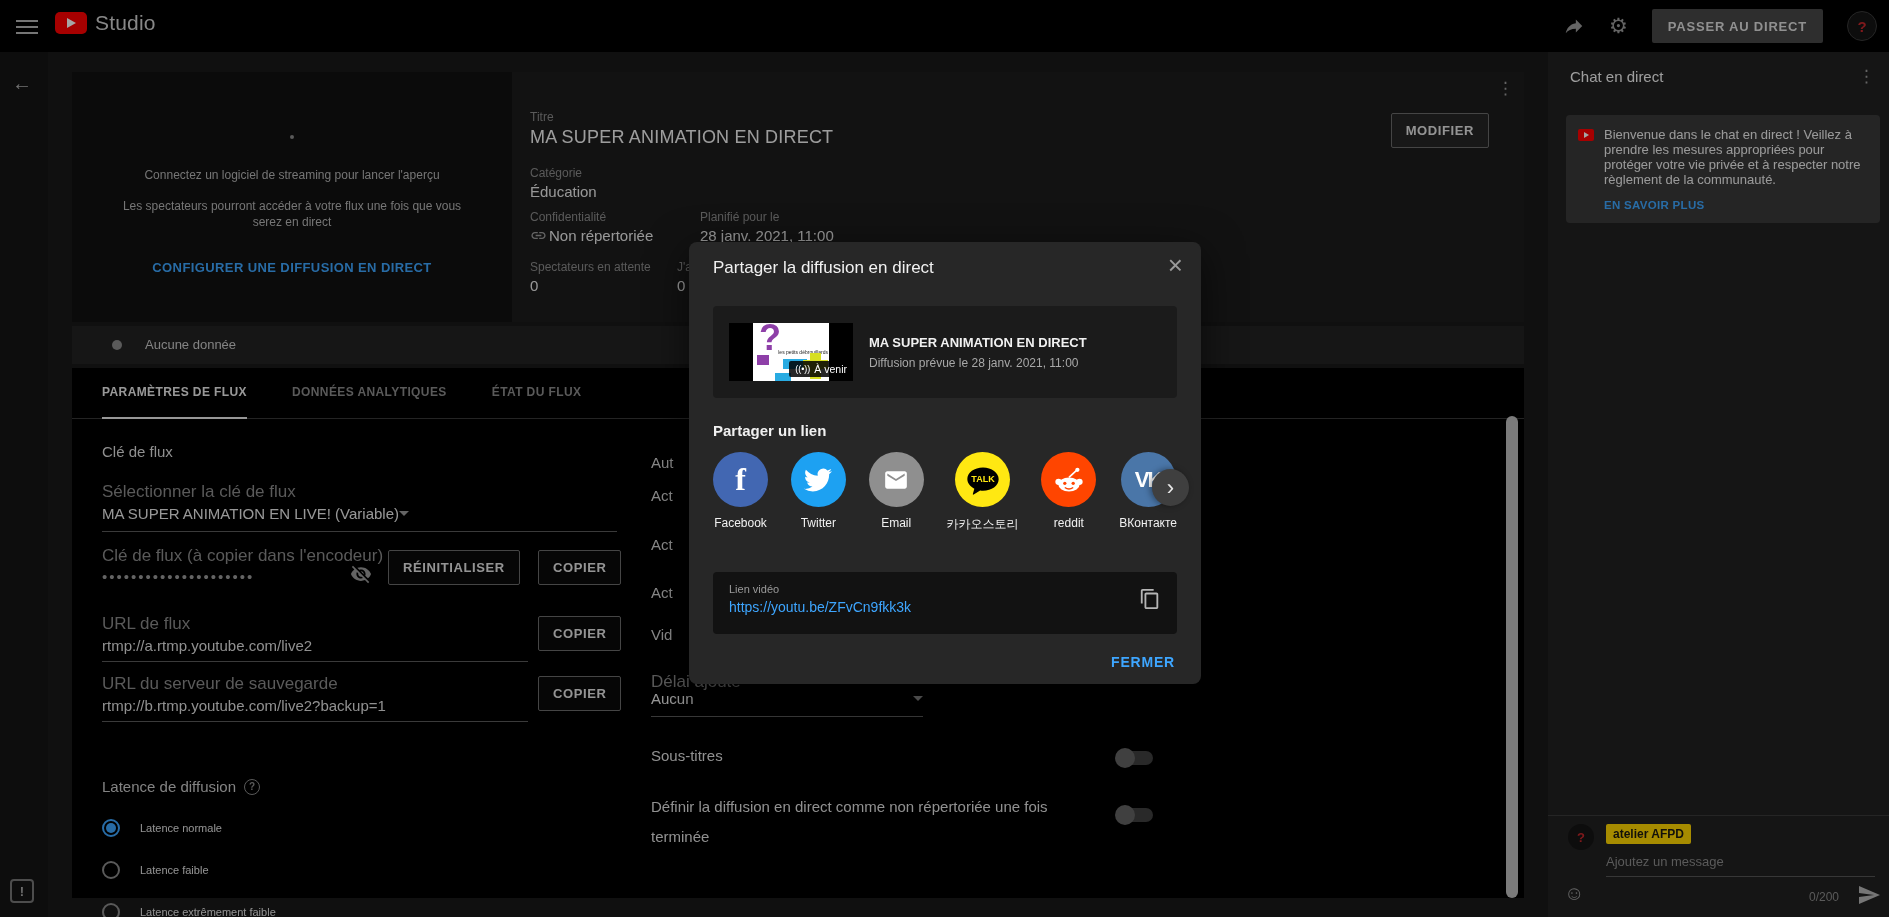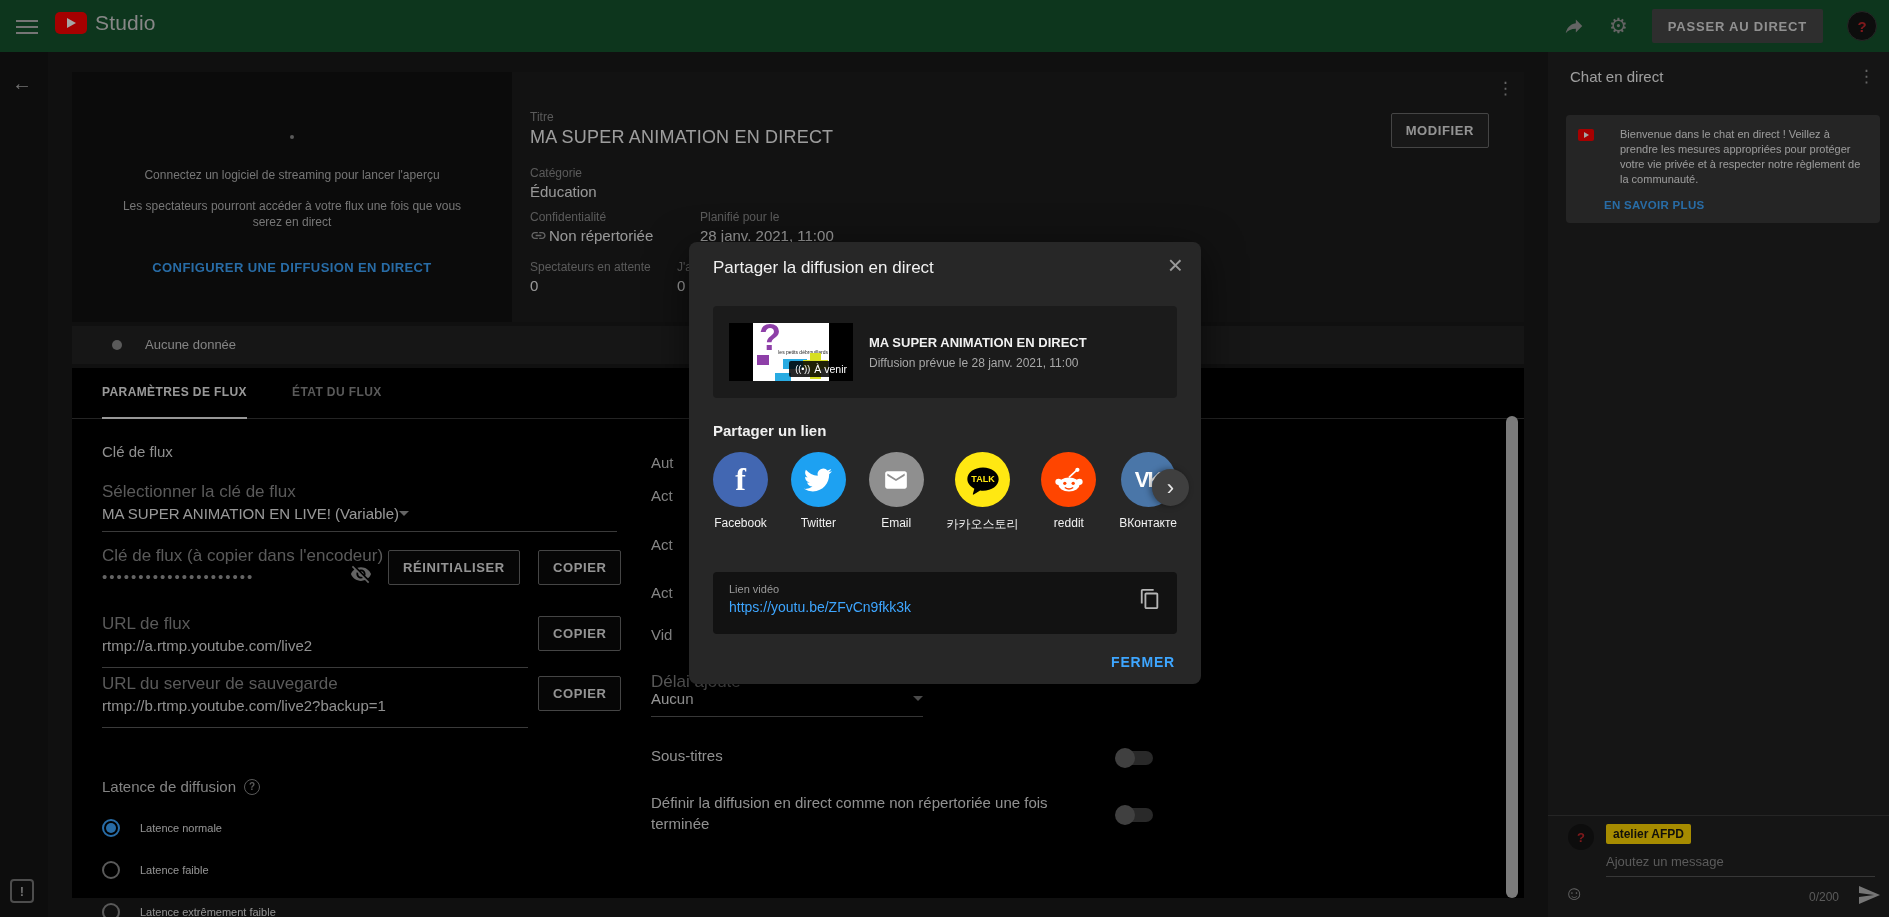--- a/index.html
+++ b/index.html
@@ -1,20 +1,20 @@
 <!DOCTYPE html>
 <html><head>
 <meta charset="utf-8">
 <style>
   * { box-sizing: border-box; margin: 0; padding: 0; }
   body { background:#000; font-family:"Liberation Sans", sans-serif; }
   .app { position:relative; width:1889px; height:917px; background:#191919; overflow:hidden; }
 
   
-  .topbar { position:absolute; top:0; left:0; right:0; height:52px; background:#14532d; }
+  .topbar { position:absolute; top:0; left:0; right:0; height:52px; background:#000000; }
   .hamburger { position:absolute; left:16px; top:16px; width:22px; height:20px; cursor:pointer; }
   .hamburger span { display:block; height:2px; background:#b4b4b4; margin:4px 0; }
   .brand { position:absolute; left:55px; top:11px; display:flex; align-items:center; gap:8px; }
   .yt-badge { width:32px; height:22px; background:#f00; border-radius:5px; position:relative; }
   .yt-badge::after { content:""; position:absolute; left:12px; top:6px; border-left:9px solid #fff; border-top:5px solid transparent; border-bottom:5px solid transparent; }
   .brand-text { color:#cfcfcf; font-size:21px; font-weight:500; letter-spacing:.2px; }
   .topbar-right { position:absolute; right:12px; top:0; height:52px; display:flex; align-items:center; gap:24px; }
   .tb-icon { color:#9a9a9a; display:flex; align-items:center; }
   .go-live-btn { height:34px; padding:0 16px; background:#474747; color:#dedede; font-size:13px; font-weight:bold; letter-spacing:.8px; border:none; border-radius:2px; display:flex; align-items:center; }
   .avatar { width:30px; height:30px; border-radius:50%; background:#141414; border:1px solid #3a3a3a; color:#c3272b; font-weight:bold; font-size:15px; display:flex; align-items:center; justify-content:center; }
@@ -68,48 +68,48 @@
   .select-row { margin-top:3px; display:flex; align-items:center; justify-content:flex-start; border-bottom:1px solid #5a5a5a; padding-bottom:9px; cursor:pointer; }
   .select-val { color:#e9e9e9; font-size:15px; }
   .caret { width:0; height:0; border-left:5px solid transparent; border-right:5px solid transparent; border-top:5px solid #9a9a9a; }
   .mt22 { margin-top:22px; }
   .key-block { position:relative; margin-top:14px; height:68px; }
   .key-dots { position:absolute; left:0; top:22px; color:#9a9a9a; font-size:15px; letter-spacing:2px; }
   .eye-btn { position:absolute; left:248px; top:17px; cursor:pointer; }
   .btn-reset { position:absolute; left:286px; top:4px; }
   .btn-copy-key { position:absolute; left:436px; top:4px; }
   .url-block { position:relative; height:60px; }
-  .url-val { color:#dedede; font-size:15px; margin-top:3px; width:426px; border-bottom:1px solid #5a5a5a; padding-bottom:13px; }
+  .url-val { color:#dedede; font-size:15px; margin-top:3px; width:426px; border-bottom:1px solid #5a5a5a; padding-bottom:7px; }
   .btn-copy-url { position:absolute; left:436px; top:2px; }
   .lat-head { margin-top:44px; display:flex; align-items:center; gap:8px; }
   .help-ic { width:16px; height:16px; border:1.5px solid #8a8a8a; border-radius:50%; color:#8a8a8a; font-size:10px; font-weight:bold; display:flex; align-items:center; justify-content:center; }
   .radio-row { display:flex; align-items:center; gap:20px; margin-top:24px; cursor:pointer; }
   .radio { width:18px; height:18px; border:2px solid #8a8a8a; border-radius:50%; flex:none; position:relative; }
   .radio.sel { border-color:#3ea6ff; }
   .radio.sel::after { content:""; position:absolute; inset:2px; border-radius:50%; background:#3ea6ff; }
   .radio-label { color:#e0e0e0; font-size:11px;text-align:right; }
 
   .frag { position:absolute; left:579px; color:#d4d4d4; font-size:15px; font-weight:500; }
   .delay-label { position:absolute; left:579px; top:304px; }
   .delay-row { position:absolute; left:579px; top:322px; width:272px; display:flex; align-items:center; justify-content:space-between; border-bottom:1px solid #5a5a5a; padding-bottom:9px; cursor:pointer; }
   .sub-label { position:absolute; left:579px; top:379px; color:#dedede; font-size:15px; }
-  .unl-label { position:absolute; left:579px; top:424px; width:450px; color:#dedede; font-size:15px; line-height:21px; }
+  .unl-label { position:absolute; left:579px; top:424px; width:450px; color:#dedede; font-size:15px; line-height:30px; }
   .toggle { position:absolute; left:1045px; width:36px; height:14px; border-radius:7px; background:#3f3f3f; cursor:pointer; }
   .toggle::after { content:""; position:absolute; left:-2px; top:-3px; width:20px; height:20px; border-radius:50%; background:#636363; }
   .tgl1 { top:383px; } .tgl2 { top:440px; }
   .scroll-thumb { position:absolute; left:1434px; top:48px; width:12px; height:482px; background:#bdbdbd; border-radius:6px; cursor:pointer; }
 
   
   .chat { position:absolute; left:1548px; top:52px; width:341px; bottom:0; background:#212121; }
   .chat-header { height:48px; display:flex; align-items:center; justify-content:space-between; padding:0 14px 0 22px; }
   .chat-title { color:#f1f1f1; font-size:15px; }
   .notice { position:absolute; left:18px; top:63px; width:314px; background:#3a3a3a; border-radius:4px; padding:12px; }
   .notice-play { position:absolute; left:12px; top:14px; width:16px; height:12px; background:#f00; border-radius:2px; }
   .notice-play::after { content:""; position:absolute; left:6px; top:3px; border-left:5px solid #fff; border-top:3px solid transparent; border-bottom:3px solid transparent; }
-  .notice-text { margin-left:42px; color:#ececec; font-size:11px; line-height:15px; }
+  .notice-text { margin-left:26px; color:#ececec; font-size:13px; line-height:15px; }
   .notice-link { margin-left:26px; margin-top:12px; color:#3ea6ff; font-size:11.5px; font-weight:bold; letter-spacing:.3px; cursor:pointer; }
   .chat-bottom { position:absolute; left:0; right:0; top:763px; bottom:0; border-top:1px solid #3a3a3a; }
   .chat-avatar { position:absolute; left:20px; top:8px; width:26px; height:26px; border-radius:50%; background:#141414; color:#c3272b; font-size:13px; font-weight:bold; display:flex; align-items:center; justify-content:center; }
   .owner-badge { position:absolute; left:58px; top:8px; background:#ffd600; color:#1c1a10; font-size:12px; font-weight:bold; padding:3px 7px; border-radius:2px; }
   .chat-input { position:absolute; left:58px; top:38px; right:14px; color:#8a8a8a; font-size:13px; border-bottom:1px solid #555; padding-bottom:7px; cursor:text; }
   .emoji-btn { position:absolute; left:16px; top:66px; color:#9a9a9a; font-size:20px; cursor:pointer; }
   .counter { position:absolute; right:50px; top:74px; color:#8a8a8a; font-size:12px; }
   .send-btn { position:absolute; right:8px; top:67px; cursor:pointer; }
 
   
@@ -215,20 +215,21 @@
     </div>
 
     <div class="strip">
       <div class="strip-dot"></div>
       <div class="strip-text">Aucune donnée</div>
     </div>
 
     <div class="card2">
       <div class="tabs">
         <div class="tab active">PARAMÈTRES DE FLUX</div>
+        <div class="tab">DONNÉES ANALYTIQUES</div>
         <div class="tab">ÉTAT DU FLUX</div>
       </div>
 
       <div class="col-left">
         <div class="sec-h">Clé de flux</div>
         <div class="field-label mt22">Sélectionner la clé de flux</div>
         <div class="select-row">
           <span class="select-val">MA SUPER ANIMATION EN LIVE! (Variable)</span>
           <span class="caret"></span>
         </div>

